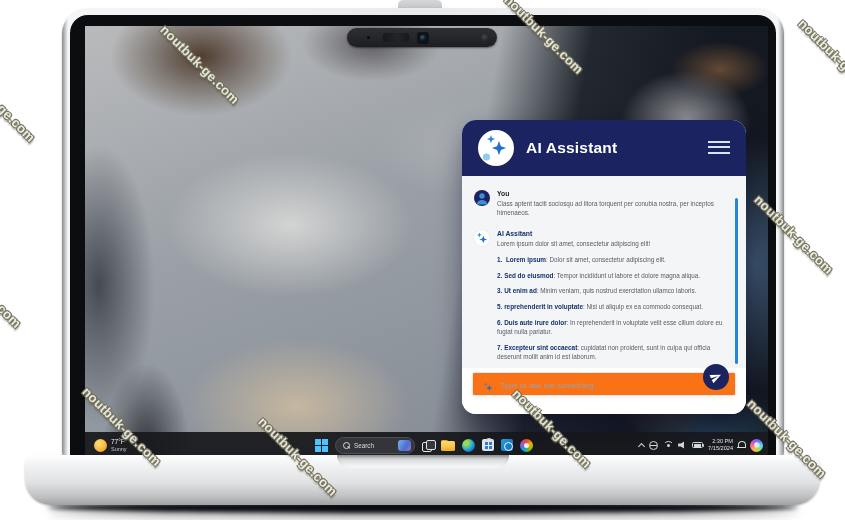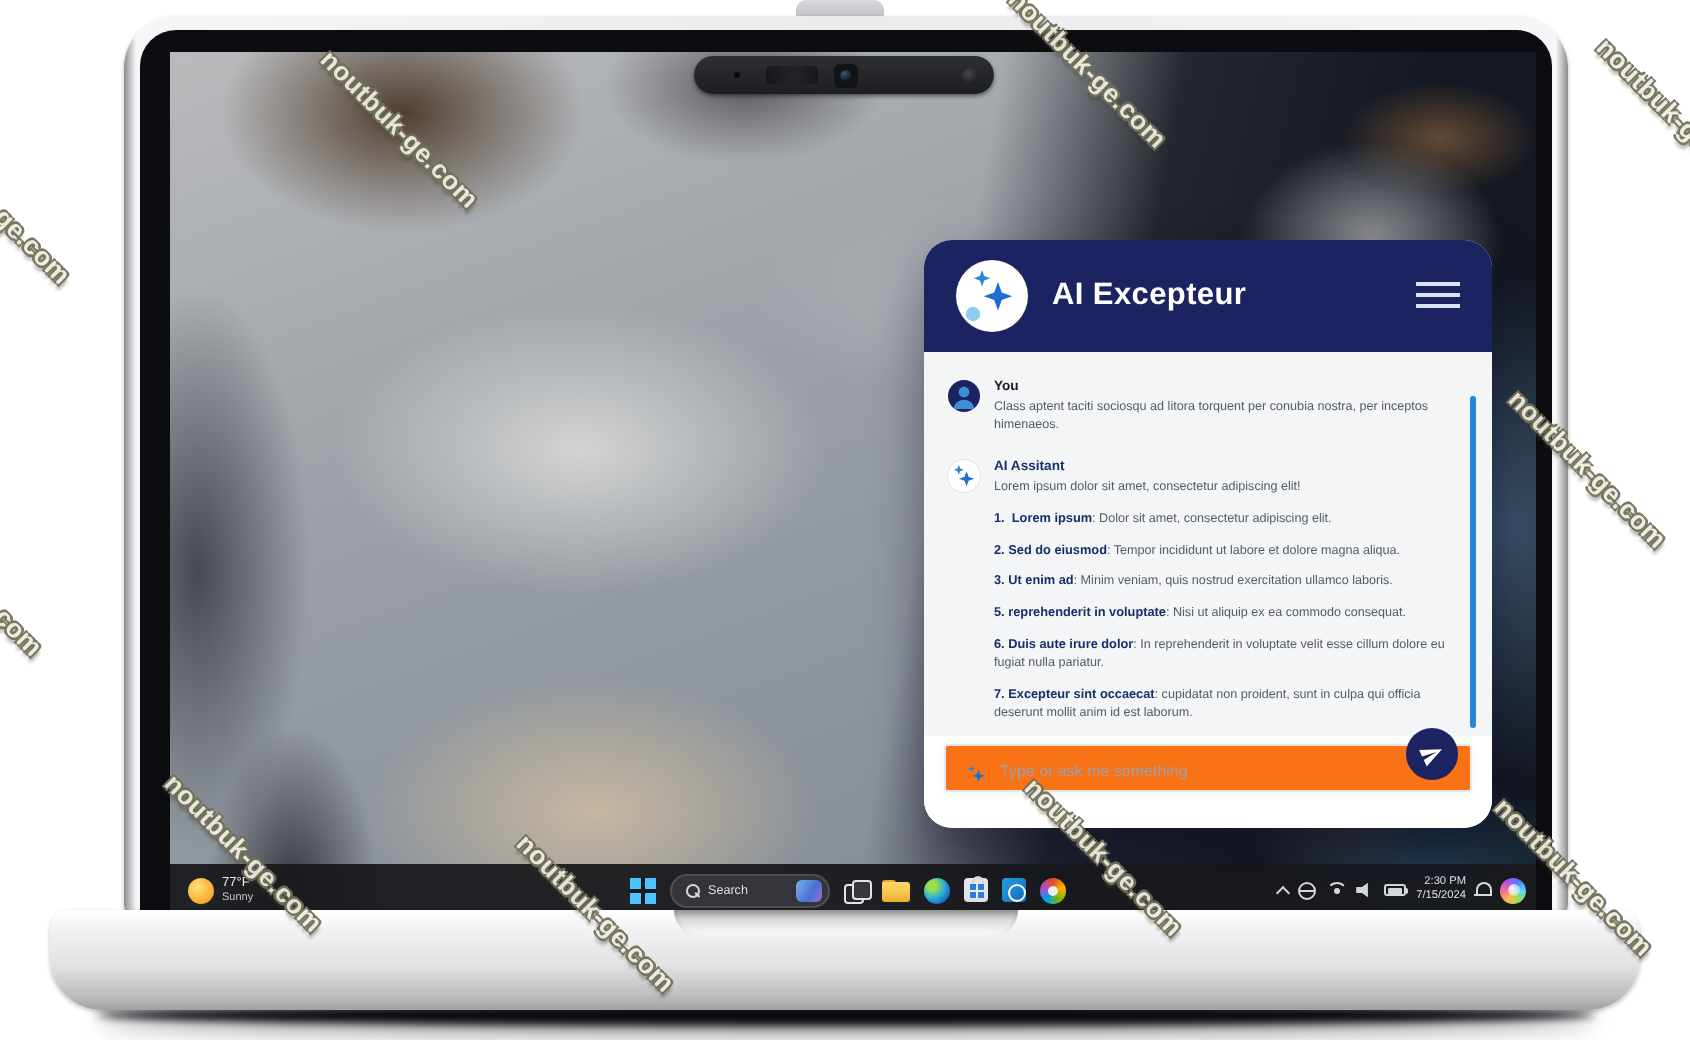--- a/index.html
+++ b/index.html
@@ -205,21 +205,21 @@
 
         <div class="panel">
           <div class="panel-header">
             <div class="logo-circle">
               <svg width="36" height="36" viewBox="0 0 36 36">
                 <path d="M13 5 l1.1 3 3 1.1 -3 1.1 -1.1 3 -1.1 -3 -3 -1.1 3 -1.1 Z" fill="#2f86d8"></path>
                 <path d="M21 11 l1.9 5.2 5.2 1.9 -5.2 1.9 -1.9 5.2 -1.9 -5.2 -5.2 -1.9 5.2 -1.9 Z" fill="#1f6fd0"></path>
                 <circle cx="8.5" cy="27" r="3.6" fill="#8ecdf0"></circle>
               </svg>
             </div>
-            <div class="panel-title">AI Excepteur</div>
+            <div class="panel-title">AI Assistant</div>
             <div class="menu-btn"></div>
           </div>
 
           <div class="chat">
             <div class="msg">
               <div class="avatar avatar-user">
                 <svg width="16" height="16" viewBox="0 0 16 16">
                   <circle cx="8" cy="6" r="2.7" fill="#3f8fd8"></circle>
                   <path d="M2.8 14.5 a5.2 4.6 0 0 1 10.4 0 Z" fill="#3f8fd8"></path>
                 </svg>

